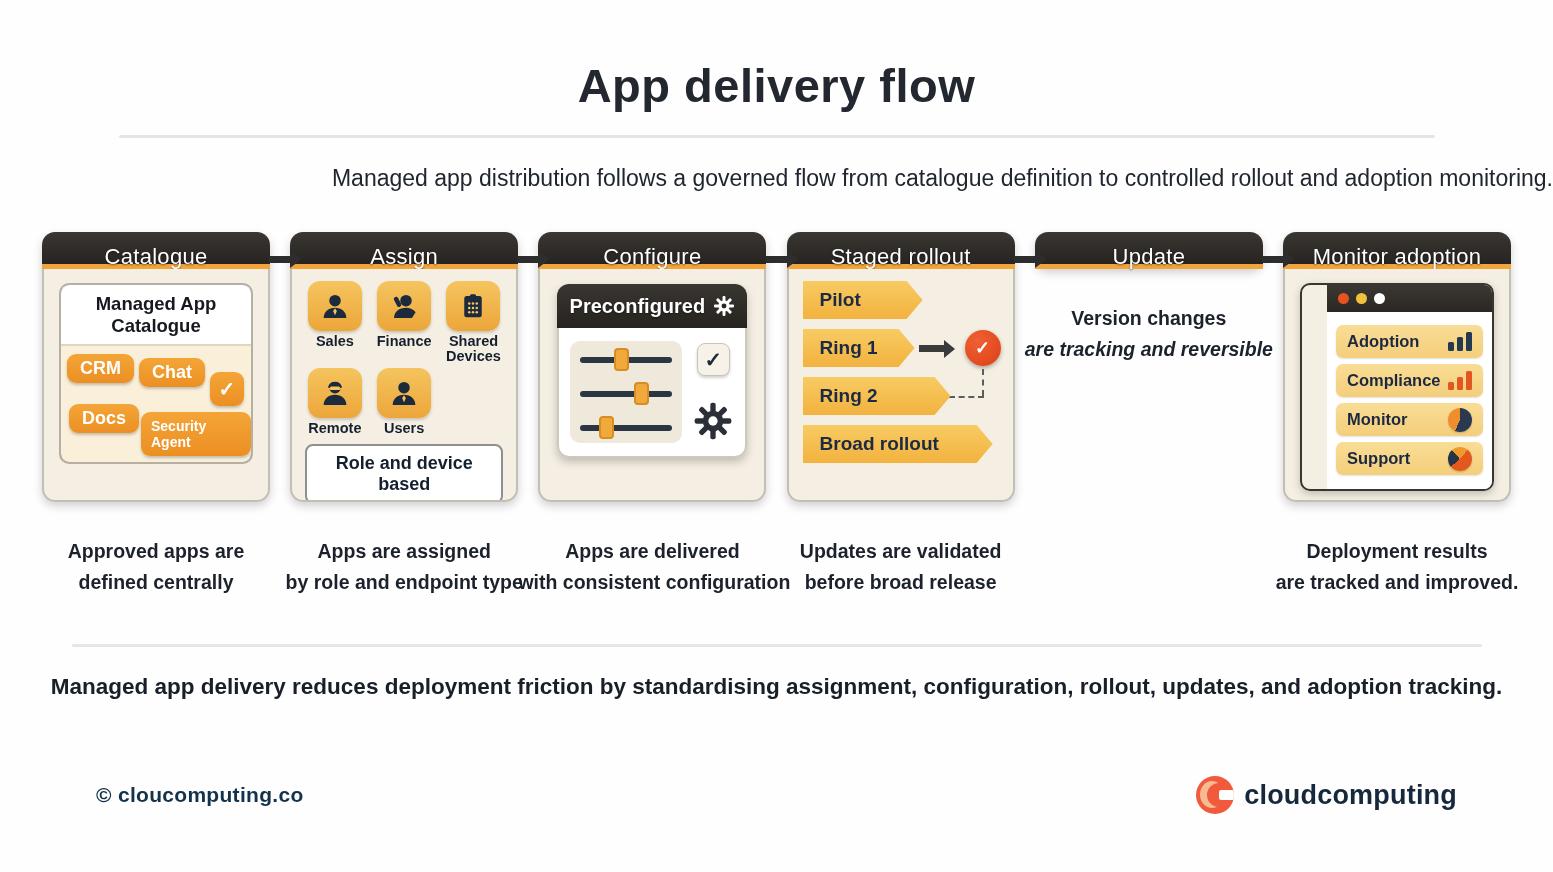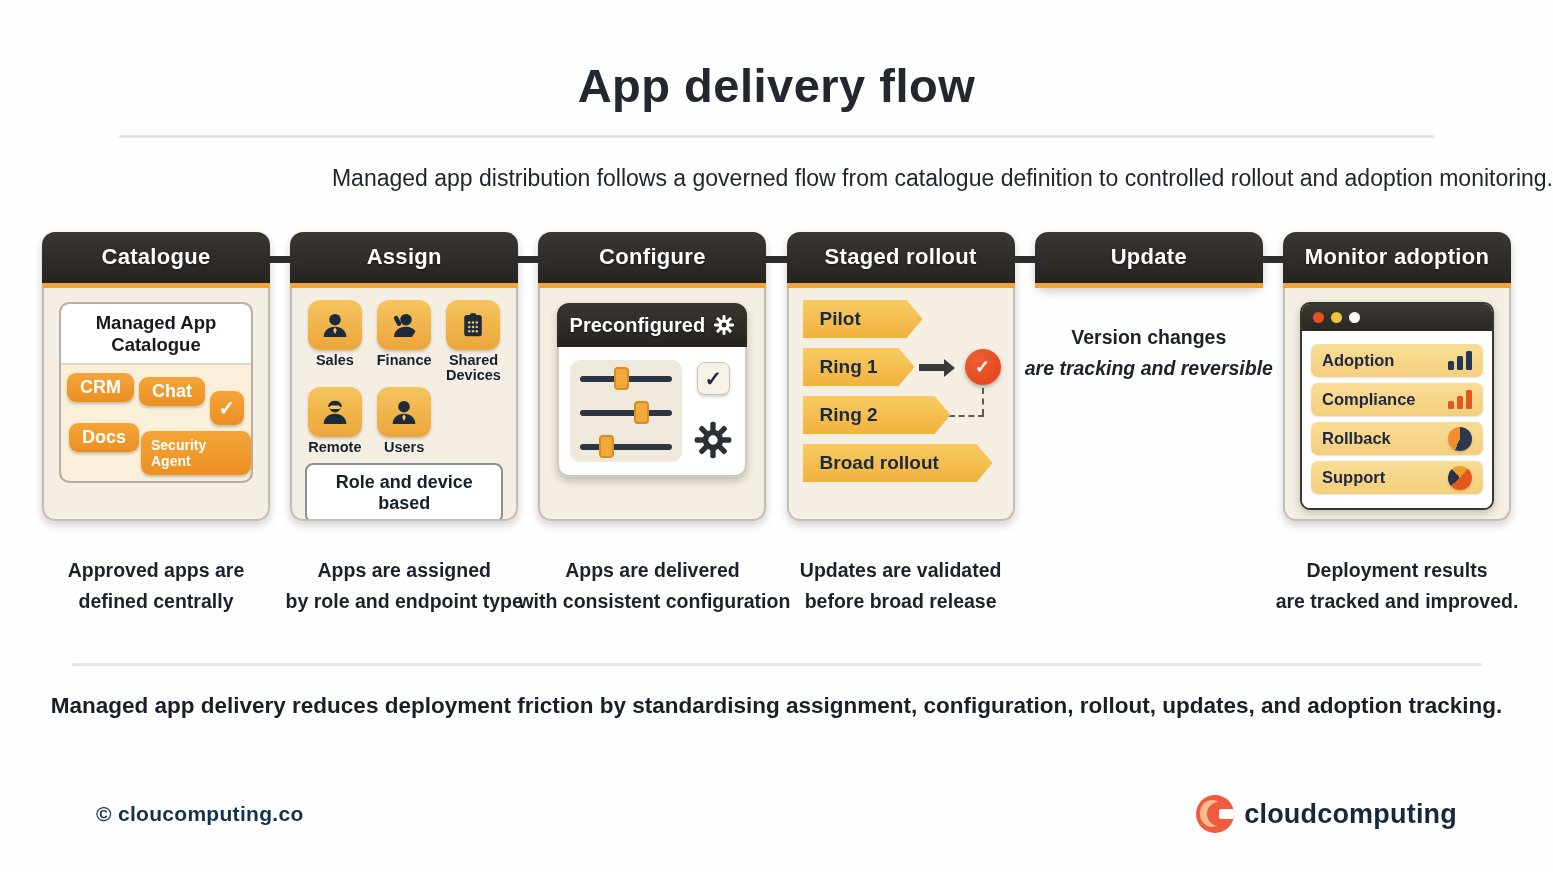--- a/index.html
+++ b/index.html
@@ -24,22 +24,22 @@
   
   .flow { display:flex; padding:0 42px; margin-top:40px; }
   .col { width:228px; flex:0 0 228px; }
   .arrow-slot { flex:1 1 auto; position:relative; }
   .harrow { position:absolute; left:50%; transform:translateX(-50%); top:24px;
     width:22px; height:7px; background:#2d2d2d; }
   .harrow::after { content:''; position:absolute; right:-11px; top:-6px;
     border-left:12px solid #2d2d2d; border-top:9.5px solid transparent; border-bottom:9.5px solid transparent; }
   .card { border-radius:13px; box-shadow:0 4px 10px rgba(0,0,0,.18); }
   .card-head {
-    height:51px; background:linear-gradient(#3a3733,#262320); border-radius:13px 13px 0 0;
-    color:#fff; font-size:22px; font-weight:700; text-align:center; line-height:50px;
+    height:32px; background:linear-gradient(#3a3733,#262320); border-radius:13px 13px 0 0;
+    color:#fff; font-size:22px; font-weight:400; text-align:center; line-height:50px;
     letter-spacing:.3px; text-shadow:0 1px 2px rgba(0,0,0,.5);
   }
   .card-strip { height:5px; background:#f0a43b; }
   .card-body {
     height:233px; background:#f5efe3; border:2px solid #c3beb3; border-top:none;
     border-radius:0 0 13px 13px; position:relative; overflow:hidden;
   }
   .caption { margin:34px -20px 0; text-align:center; font-size:19.5px; font-weight:600;
     color:#1c222c; line-height:31px; white-space:nowrap; }
   .caption .italic { font-style:italic; }
@@ -109,21 +109,21 @@
     background:#fdf6ea; border-radius:4px; }
   .folder-label { position:absolute; inset:0; display:flex; align-items:center; justify-content:center;
     color:#fff; font-weight:800; font-size:21px; text-shadow:0 1px 2px rgba(0,0,0,.28); }
   .red-arrow { position:relative; width:18px; height:9px; background:#e4511d; }
   .red-arrow::after { content:''; position:absolute; right:-11px; top:-6px;
     border-left:12px solid #e4511d; border-top:10.5px solid transparent; border-bottom:10.5px solid transparent; }
   .upd-banner { margin:28px 15px 0; background:#fff; border:2px solid #8f8f8f; border-radius:7px;
     text-align:center; font-weight:800; font-size:20px; color:#15202e; padding:9px 0; }
   
   .mon-window { margin:14px 15px; border-radius:10px; border:2px solid #39352f; overflow:hidden;
-    box-shadow:0 3px 8px rgba(0,0,0,.22); }
+    box-shadow:0 3px 8px rgba(0,0,0,.22);padding-left:25px; }
   .mon-bar { height:27px; background:linear-gradient(#3b3732,#2b2824); display:flex; align-items:center;
     gap:7px; padding:0 11px; }
   .dot { width:11px; height:11px; border-radius:50%; }
   .mon-body { background:#fff; padding:7px 8px 8px; }
   .mon-row { height:33px; background:linear-gradient(#f9dd96,#f4ce7b); border-radius:7px;
     margin:6px 1px; display:flex; align-items:center; justify-content:space-between;
     padding:0 11px; box-shadow:0 1px 2px rgba(0,0,0,.12); }
   .mon-label { font-weight:800; font-size:16.5px; color:#1c2840; }
   .bars { display:flex; align-items:flex-end; gap:2.5px; }
   .bars i { display:block; width:6.5px; border-radius:1.5px; }
@@ -391,21 +391,21 @@
               </div>
               <div class="mon-row">
                 <span class="mon-label">Compliance</span>
                 <span class="bars">
                     <i style="height:8px;background:#e2571f;"></i>
                     <i style="height:13px;background:#e2571f;"></i>
                     <i style="height:19px;background:#e2571f;"></i>
                   </span>
               </div>
               <div class="mon-row">
-                <span class="mon-label">Rollback</span>
+                <span class="mon-label">Monitor</span>
                 <span class="pie pie-rollback"></span>
               </div>
               <div class="mon-row">
                 <span class="mon-label">Support</span>
                 <span class="pie pie-support"></span>
               </div>
             </div>
           </div>
         </div>
       </div>

